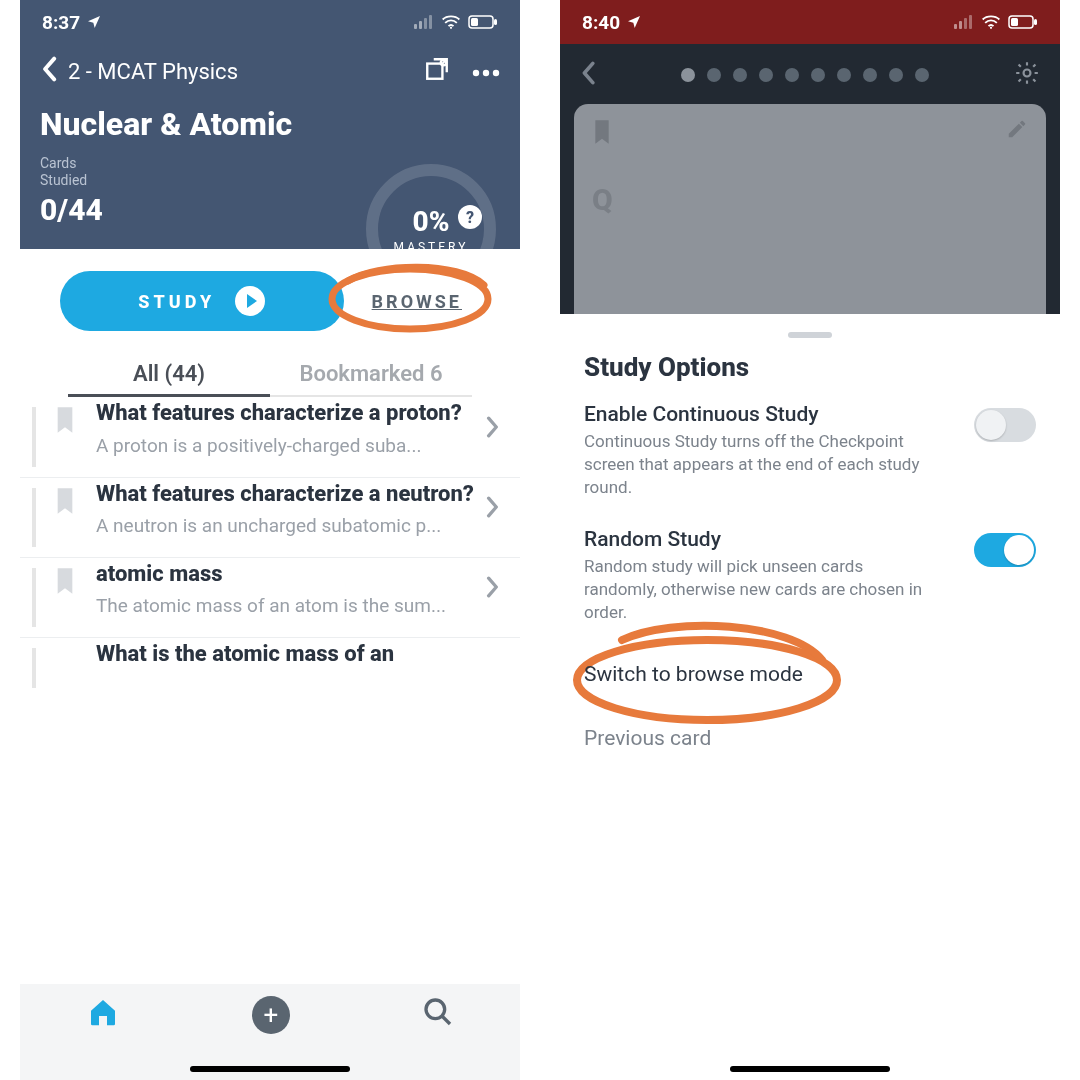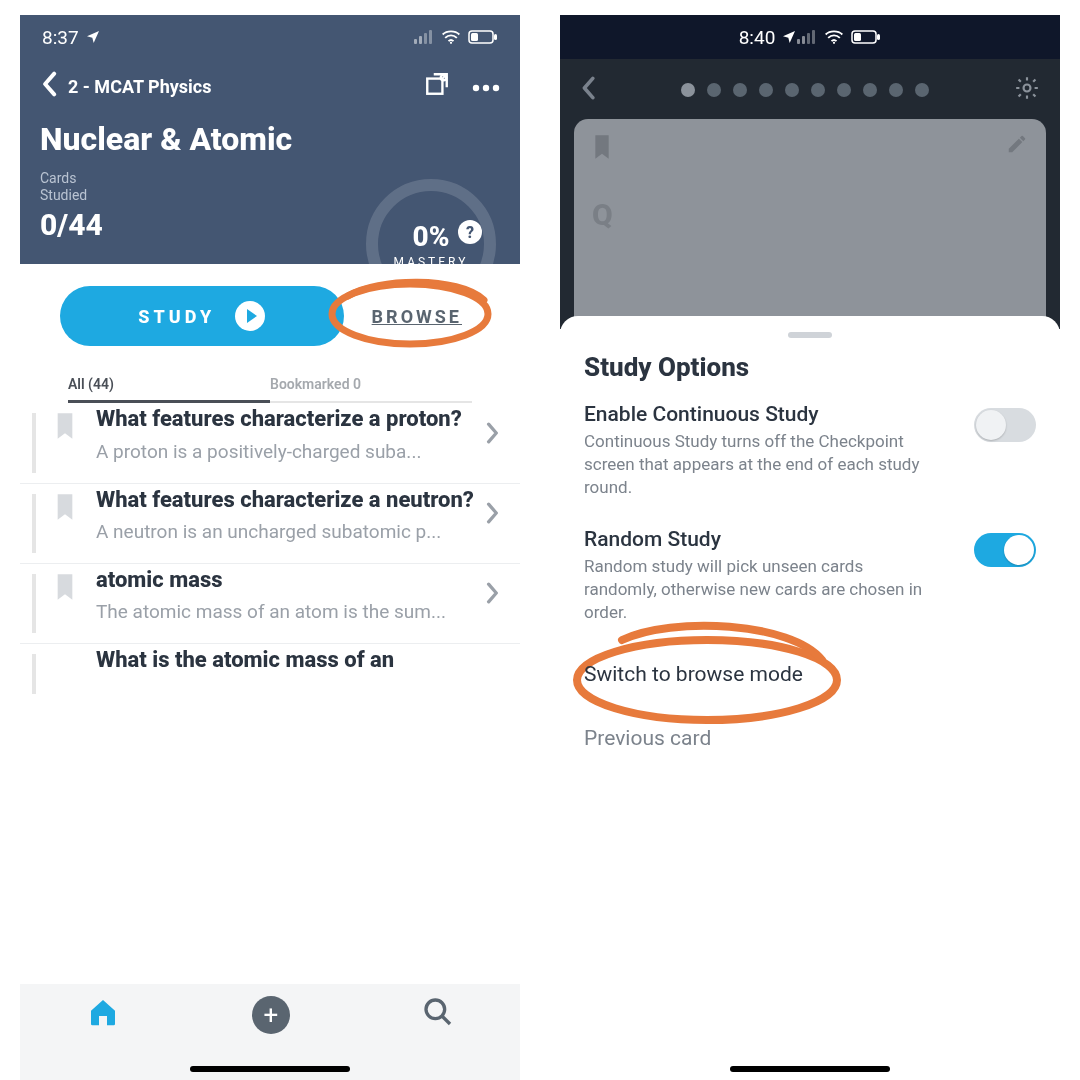--- a/index.html
+++ b/index.html
@@ -22,47 +22,46 @@
   }
   .phone2 { margin-left: 0; margin-right: 20px; }
 
   
   .statusbar {
     height: 44px;
     display: flex;
     align-items: center;
     justify-content: space-between;
     padding: 16px 22px;
-    font-weight: 400;
+    font-weight: 700;
     font-size: 19px;
     color: #fff;
-    margin-top: 15px;
-  }
-  .statusbar.dark { background: #0f172a; justify-content: center; }
+  }
+  .statusbar.dark { background: #7f1d1d; }
   .statusbar .right { display: flex; align-items: center; gap: 7px; }
   .sb-time { display: flex; align-items: center; gap: 6px; }
   .statusbar svg { display: block; }
 
   
   .left-header {
     background: #445672;
     color: #fff;
     padding: 0 20px 22px 20px;
     position: relative;
   }
   .lh-status { background: #445672; }
   .nav-row {
     display: flex;
     align-items: center;
     justify-content: space-between;
     padding: 12px 0 10px;
   }
   .nav-left { display: flex; align-items: center; gap: 10px; }
   .nav-left .back svg { width: 18px; height: 26px; }
-  .nav-title { font-size: 18px; font-weight: 700; }
+  .nav-title { font-size: 22px; font-weight: 400; }
   .nav-right { display: flex; align-items: center; gap: 22px; }
   .deck-title {
     font-size: 32px;
     font-weight: 800;
     line-height: 1.15;
     margin-top: 10px;
     max-width: 300px;
   }
   .cards-label {
     font-size: 14px;
@@ -156,22 +155,23 @@
   }
 
   
   .tabs-row {
     display: flex;
     margin: 12px 48px 0;
     border-bottom: 2px solid #e5e5e5;
   }
   .tab {
     flex: 1;
+    text-align: center;
     padding: 8px 0;
-    font-size: 14px;
+    font-size: 22px;
     color: #a5a9ae;
     font-weight: 600;
   }
   .tab.active {
     color: #4a4f57;
     border-bottom: 3px solid #4a4f57;
     margin-bottom: -2px;
   }
 
   
@@ -434,21 +434,21 @@
     </div>
     <span class="browse-link">BROWSE</span>
     <svg class="circle-annot1" style="left:298px; top:6px;" width="180" height="82" viewBox="0 0 180 82">
       <ellipse cx="92" cy="44" rx="78" ry="30" fill="none" stroke="#e77a3c" stroke-width="7"></ellipse>
       <path d="M30 26 C60 8 140 6 166 30" fill="none" stroke="#e77a3c" stroke-width="7" stroke-linecap="round"></path>
     </svg>
   </div>
 
   <div class="tabs-row">
     <div class="tab active">All (44)</div>
-    <div class="tab">Bookmarked 0</div>
+    <div class="tab">Bookmarked 6</div>
   </div>
 
   <div class="card-list">
     <div class="card-item">
       <span class="bm-icon"><svg width="22" height="30" viewBox="0 0 24 32" fill="#d7dade">
             <path d="M4 2h16v28l-8-6-8 6z"></path>
           </svg></span>
       <div class="card-text">
         <div class="card-q">What features characterize a proton?</div>
         <div class="card-a">A proton is a positively-charged suba...</div>

